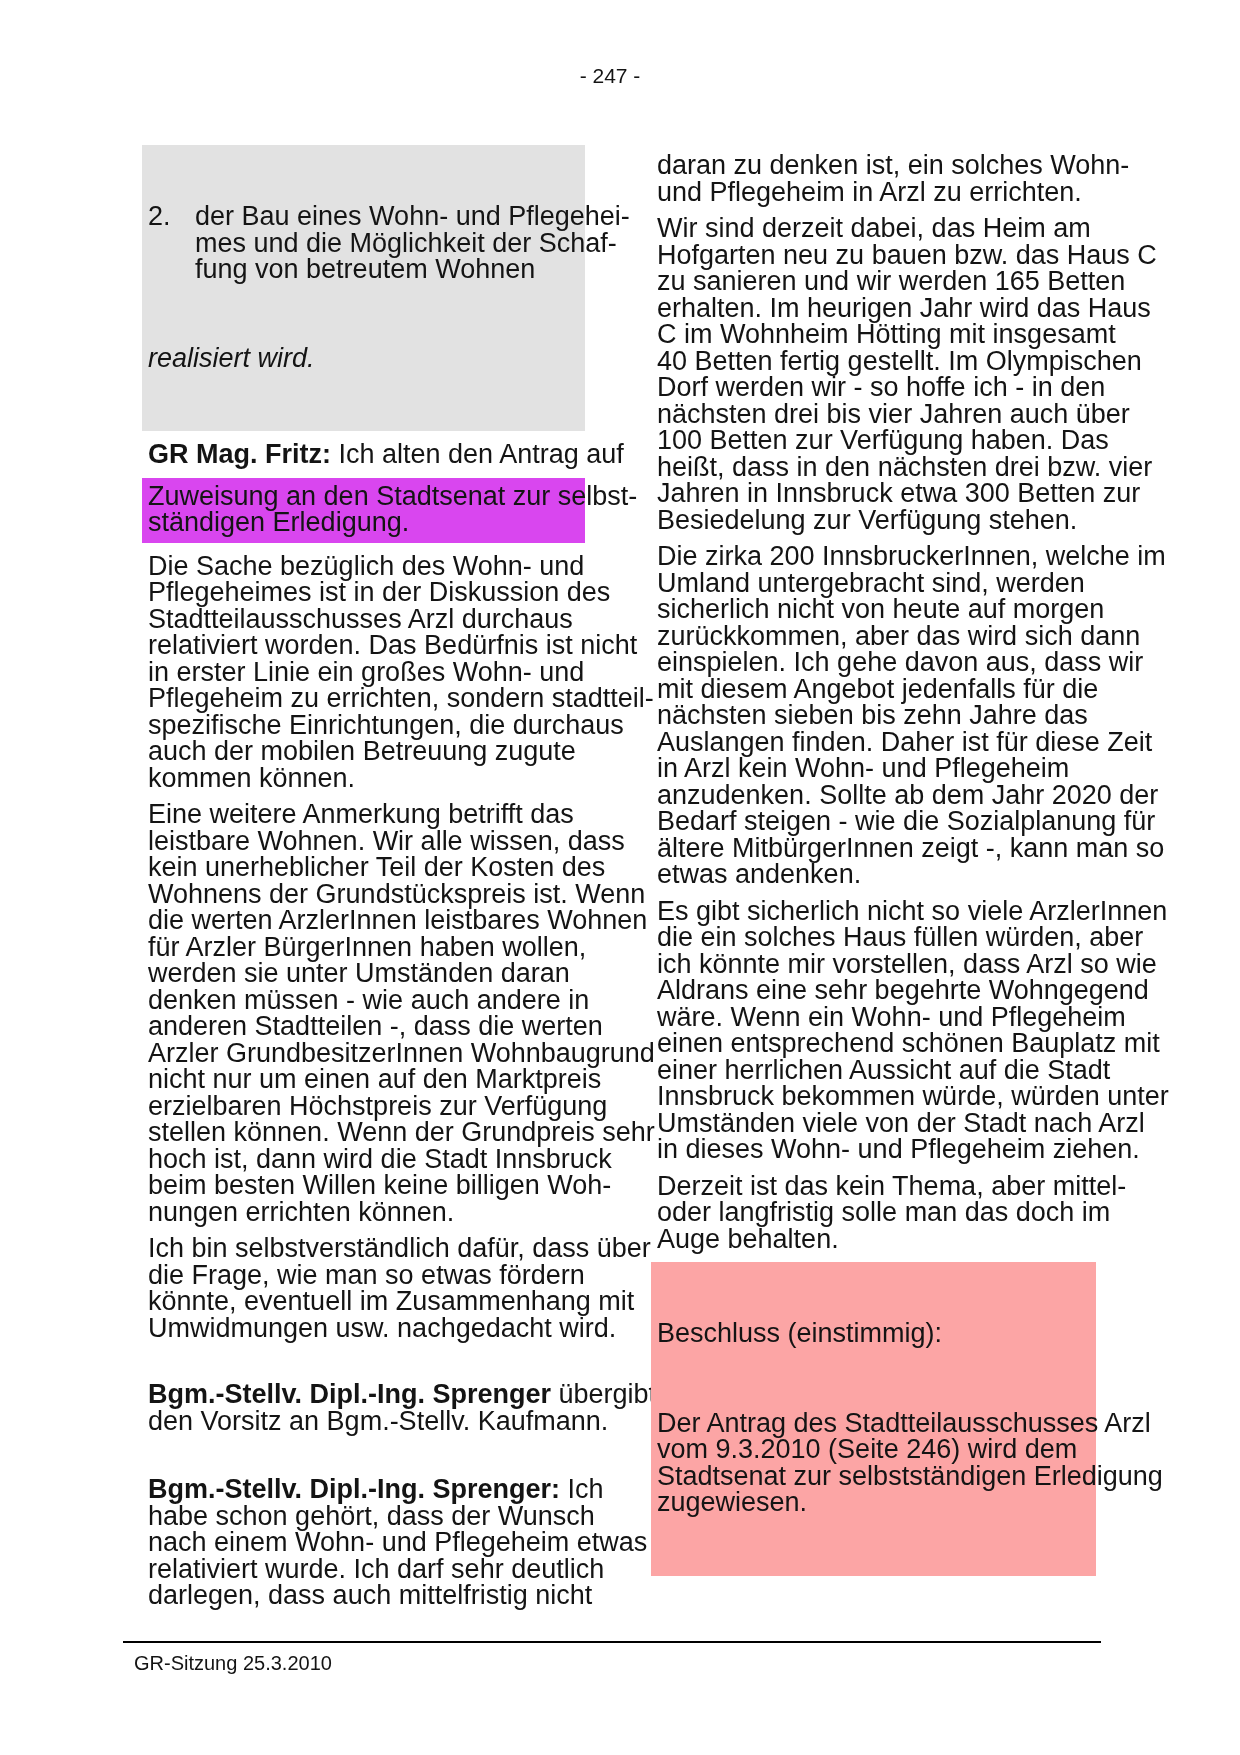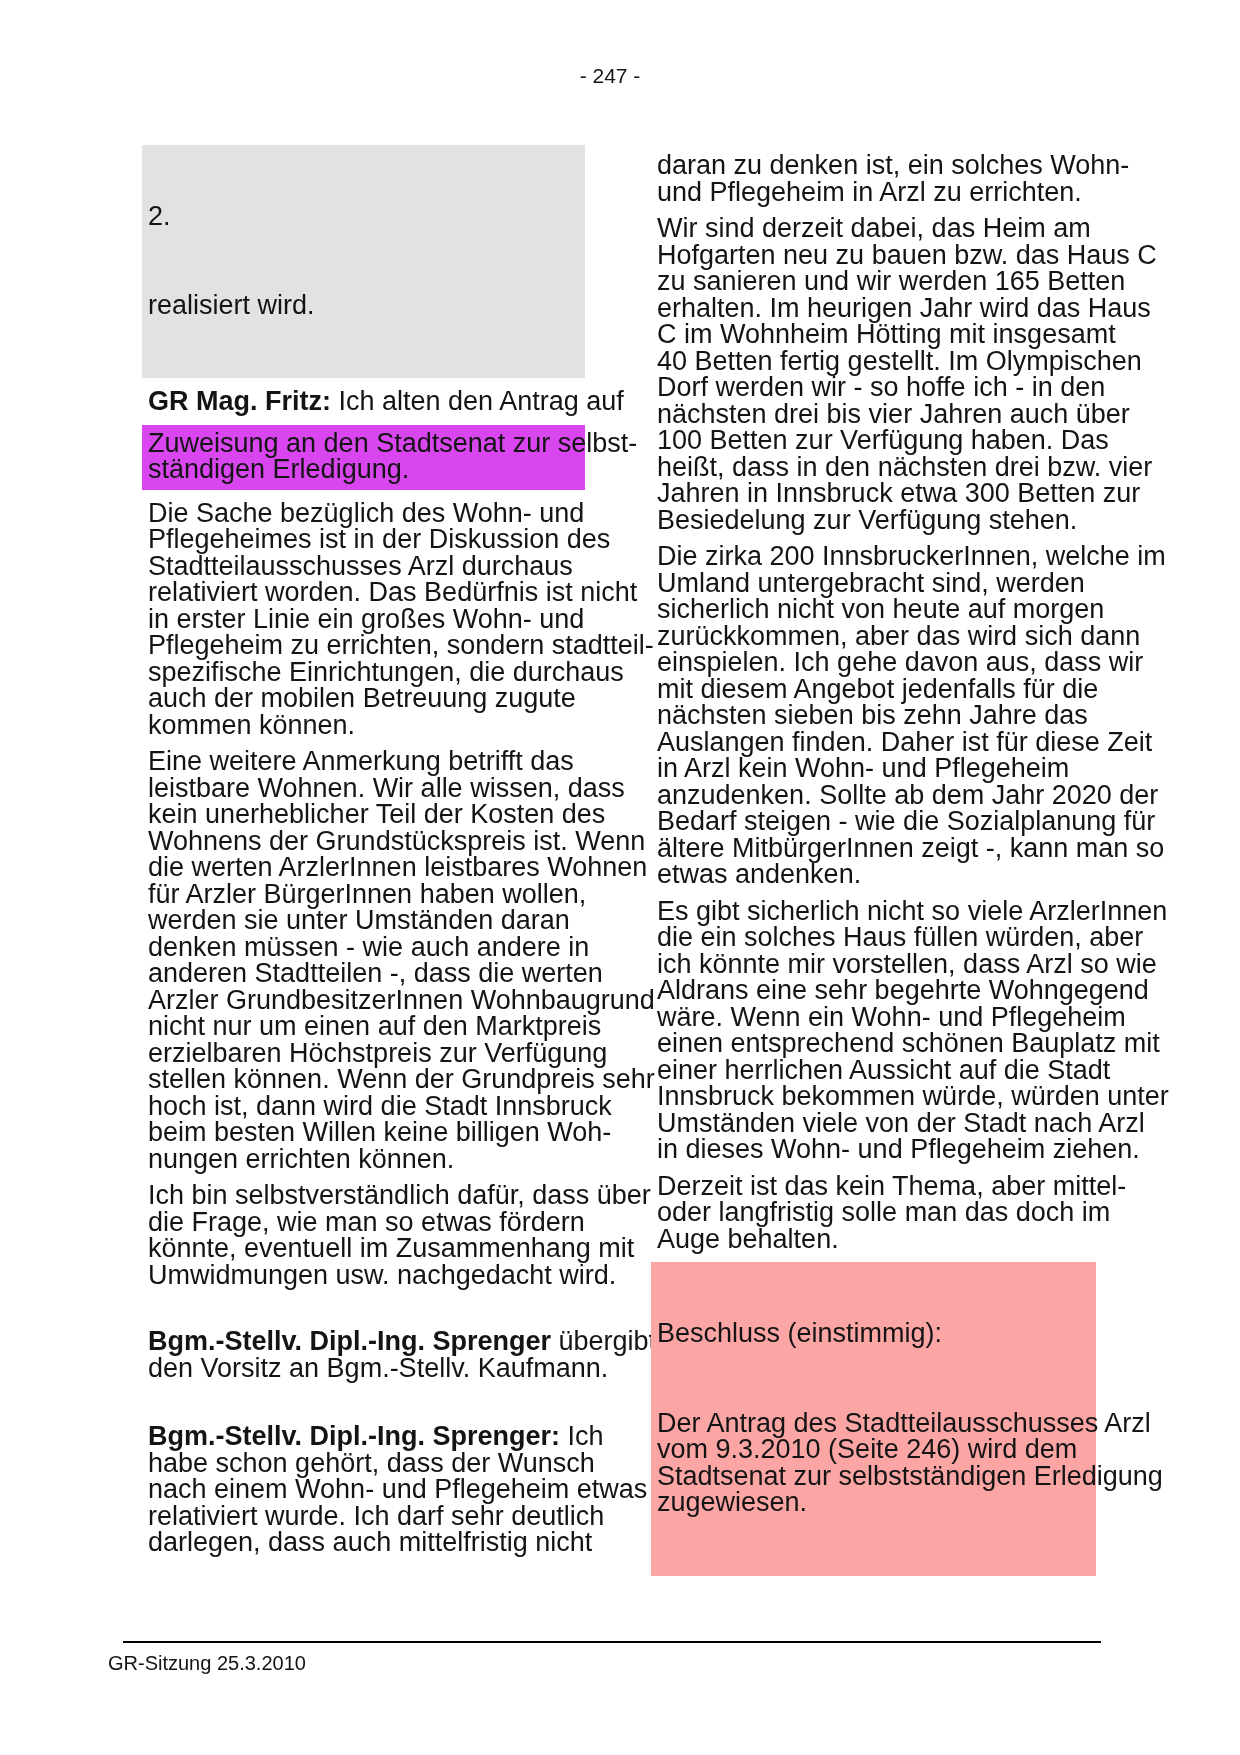--- a/index.html
+++ b/index.html
@@ -37,54 +37,57 @@
     line-height: 26.5px;
     white-space: pre;
   }
   .highlight {
     padding-top: 5px;
     padding-bottom: 7px;
   }
   .speaker { font-weight: bold; }
   .list-row { display: flex; }
   .list-num { flex: none; width: 47px; }
-  .list-suffix { margin-top: 9px; }
+  .list-suffix { margin-top: 9px; font-style: italic; }
   .inner-gap { margin-top: 10px; }
   .first-right { margin-top: 7px; }
   .gap-before-handover { margin-top: 40px; }
   .gap-before-statement { margin-top: 42px; }
   .footer-rule {
     position: absolute;
     top: 1641px;
     left: 123px;
     width: 978px;
     border-top: 2px solid #000000;
   }
   .footer-text {
     position: absolute;
     top: 1650px;
-    left: 108px;
+    left: 134px;
     font-size: 20px;
     line-height: 26px;
   }
 </style>
 </head>
 <body>
 
 <div class="page">
 
   <div class="page-number">- 247 -</div>
 
   <div class="columns">
 
     <div class="col-left">
 
       <div class="block highlight" style="background-color: rgb(226, 226, 226);">
         <div class="list-row">
           <span class="list-num">2.</span>
+          <span class="list-text">der Bau eines Wohn- und Pflegehei-
+mes und die Möglichkeit der Schaf-
+fung von betreutem Wohnen</span>
         </div>
         <div class="list-suffix">realisiert wird.</div>
       </div>
 
       <div class="block"><span class="speaker">GR Mag. Fritz:</span><span> Ich alten den Antrag auf</span></div>
 
       <div class="block highlight" style="background-color: #d946ef;">Zuweisung an den Stadtsenat zur selbst-
 ständigen Erledigung.</div>
 
       <div class="block">Die Sache bezüglich des Wohn- und

